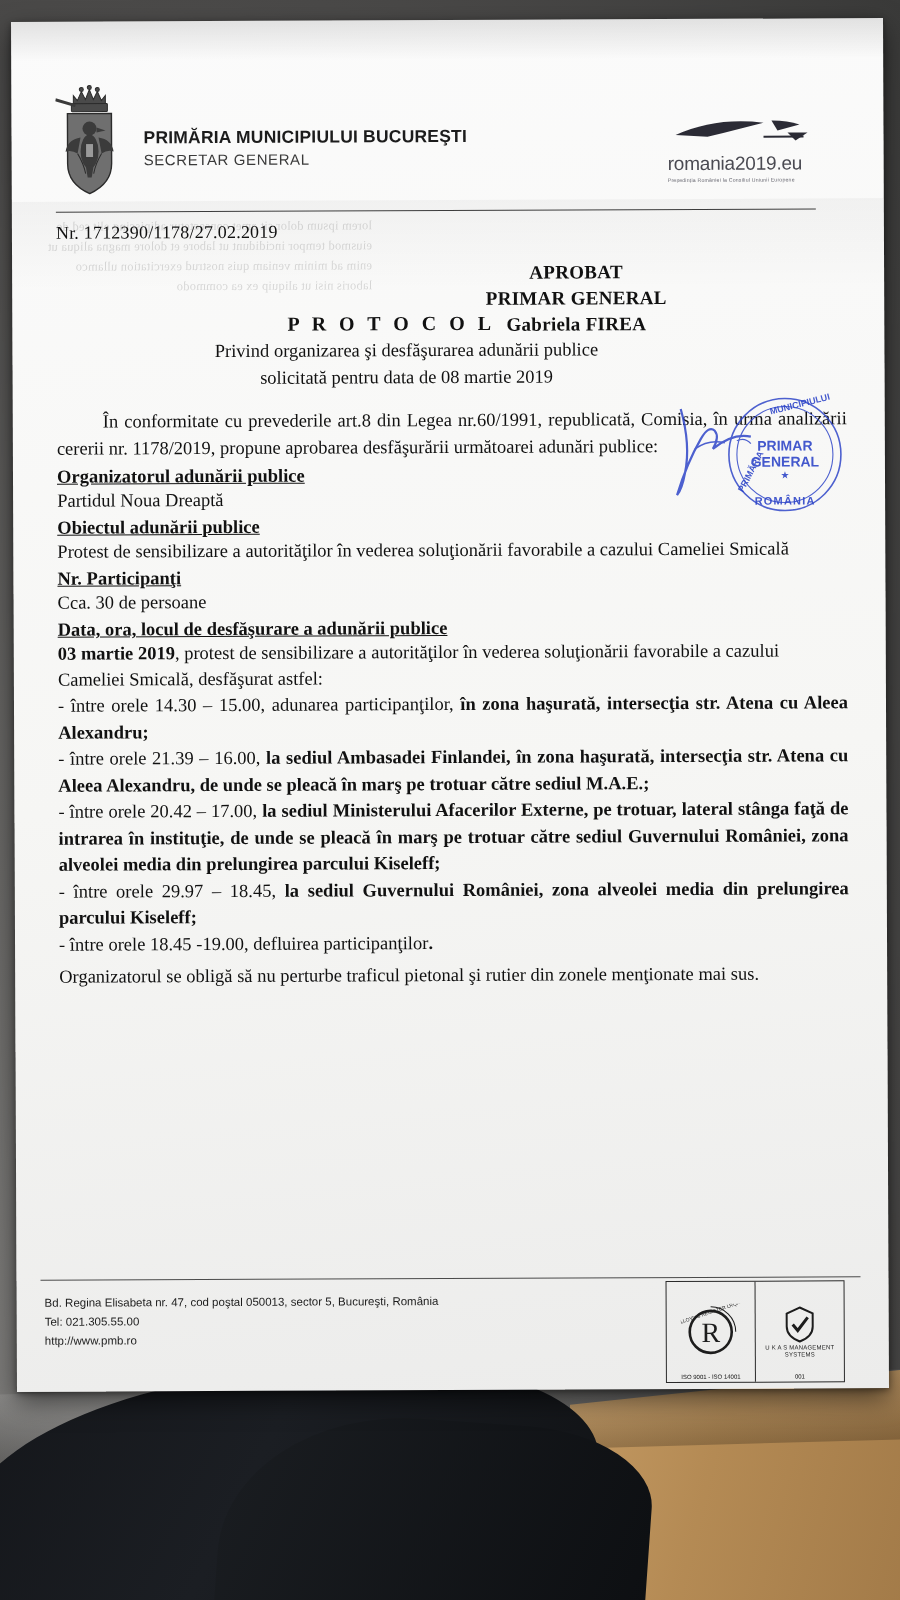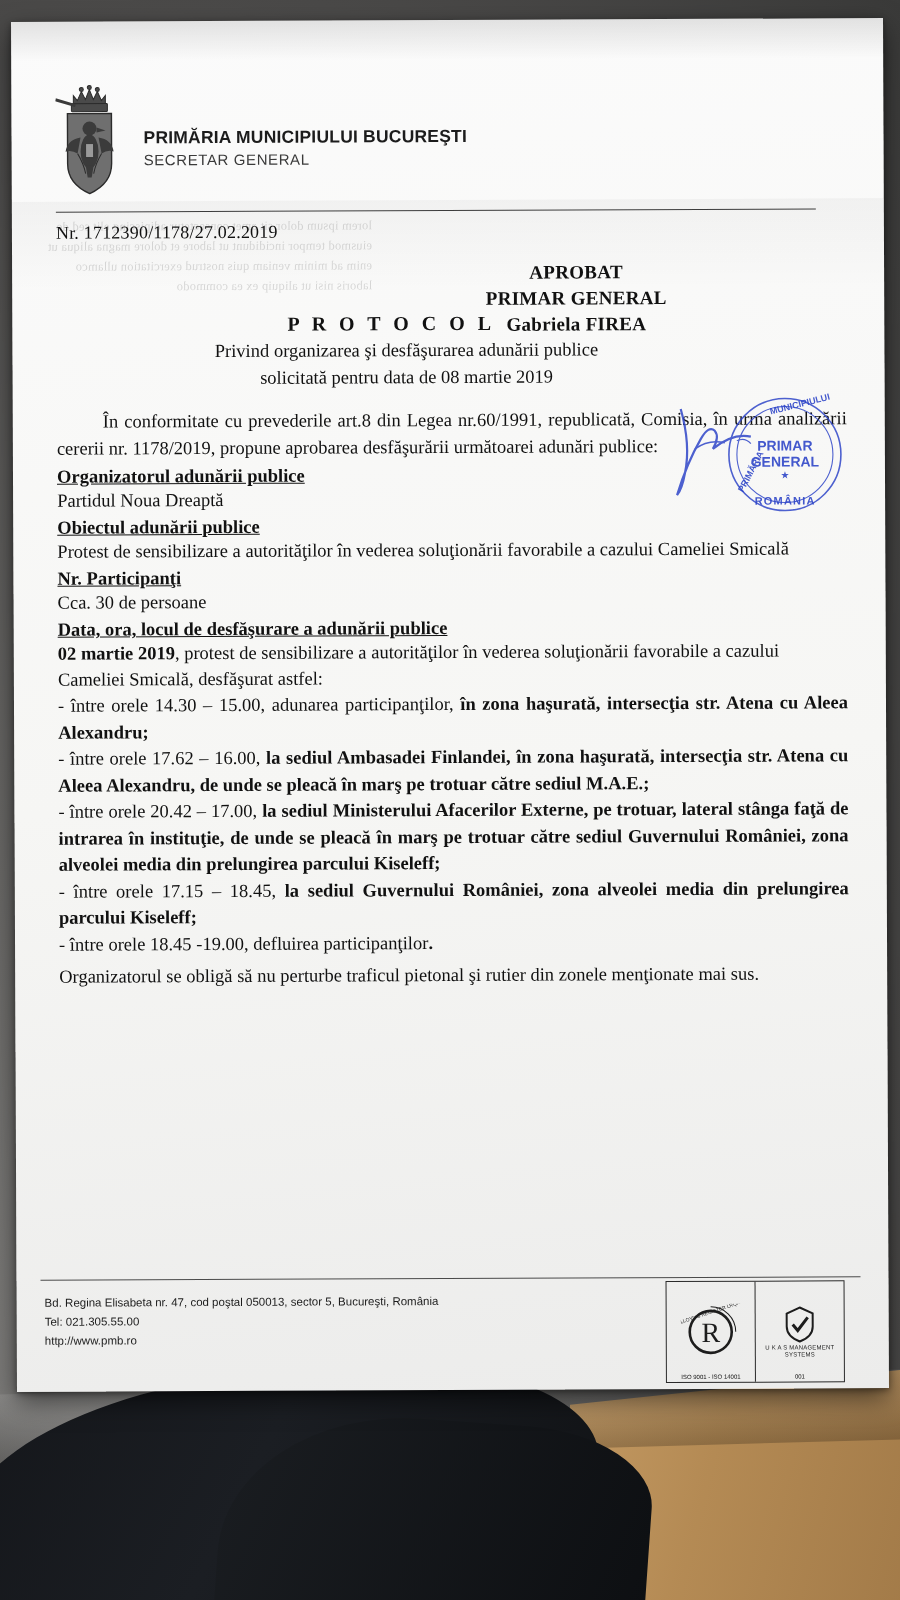--- a/index.html
+++ b/index.html
@@ -365,20 +365,30 @@
 
             <path d="M0 22 L20 28" stroke="#3a3a3a" stroke-width="3"></path>
           </svg>
         </div>
 
         <div class="hdr-titles">
           <div class="org-name">PRIMĂRIA MUNICIPIULUI BUCUREŞTI</div>
           <div class="org-sub">SECRETAR GENERAL</div>
         </div>
 
+        <div class="ro-logo">
+          <svg width="176" height="34" viewBox="0 0 176 34">
+            <path d="M8 20 Q48 2 96 8 Q72 14 40 22 Z" fill="#2b2b35"></path>
+            <path d="M104 6 Q120 6 132 10 L110 16 Z" fill="#2b2b35"></path>
+            <path d="M120 18 L140 18 L128 26 Z" fill="#2b2b35"></path>
+            <path d="M96 22 L136 22" stroke="#2b2b35" stroke-width="2"></path>
+          </svg>
+          <div class="ro-word">romania2019.eu</div>
+          <div class="ro-tag">Președinția României la Consiliul Uniunii Europene</div>
+        </div>
       </div>
 
       <div class="rule-top"></div>
 
       <div class="docnr">Nr. 1712390/1178/27.02.2019</div>
 
       <div class="approve">
         <div>APROBAT</div>
         <div>PRIMAR GENERAL</div>
         <div>Gabriela FIREA</div>
@@ -403,34 +413,34 @@
       </div>
 
       <div>
         <div class="sec-title">Nr. Participanţi</div>
         <div class="sec-val">Cca. 30 de persoane</div>
       </div>
 
       <div>
         <div class="sec-title">Data, ora, locul de desfăşurare a adunării publice</div>
         <div class="sec-val">
-          <span class="b">02 martie 2019</span><span>, protest de sensibilizare a autorităţilor în vederea soluţionării favorabile a cazului Cameliei Smicală, desfăşurat astfel:</span>
+          <span class="b">03 martie 2019</span><span>, protest de sensibilizare a autorităţilor în vederea soluţionării favorabile a cazului Cameliei Smicală, desfăşurat astfel:</span>
         </div>
 
         <div class="list-line">
           <span>- între orele 14.30 – 15.00, adunarea participanţilor, </span><span class="b">în zona haşurată, intersecţia str. Atena cu Aleea Alexandru;</span>
         </div>
         <div class="list-line">
-          <span>- între orele 17.62 – 16.00, </span><span class="b">la sediul Ambasadei Finlandei, în zona haşurată, intersecţia str. Atena cu Aleea Alexandru, de unde se pleacă în marş  pe trotuar către sediul M.A.E.;</span>
+          <span>- între orele 21.39 – 16.00, </span><span class="b">la sediul Ambasadei Finlandei, în zona haşurată, intersecţia str. Atena cu Aleea Alexandru, de unde se pleacă în marş  pe trotuar către sediul M.A.E.;</span>
         </div>
         <div class="list-line">
           <span>- între orele 20.42 – 17.00, </span><span class="b">la sediul Ministerului Afacerilor Externe, pe trotuar, lateral stânga faţă de intrarea în instituţie, de unde se pleacă în marş pe trotuar către sediul Guvernului României, zona alveolei media din prelungirea parcului Kiseleff;</span>
         </div>
         <div class="list-line">
-          <span>- între orele 17.15 – 18.45, </span><span class="b">la sediul Guvernului României, zona alveolei media din prelungirea parcului Kiseleff;</span>
+          <span>- între orele 29.97 – 18.45, </span><span class="b">la sediul Guvernului României, zona alveolei media din prelungirea parcului Kiseleff;</span>
         </div>
         <div class="list-line">
           <span>- între orele 18.45 -19.00, defluirea participanţilor</span><span class="b">.</span>
         </div>
       </div>
 
       <div class="closing">
         <span class="ind"></span><span>Organizatorul se obligă să nu perturbe traficul pietonal şi rutier din zonele menţionate mai sus.</span>
       </div>
 

